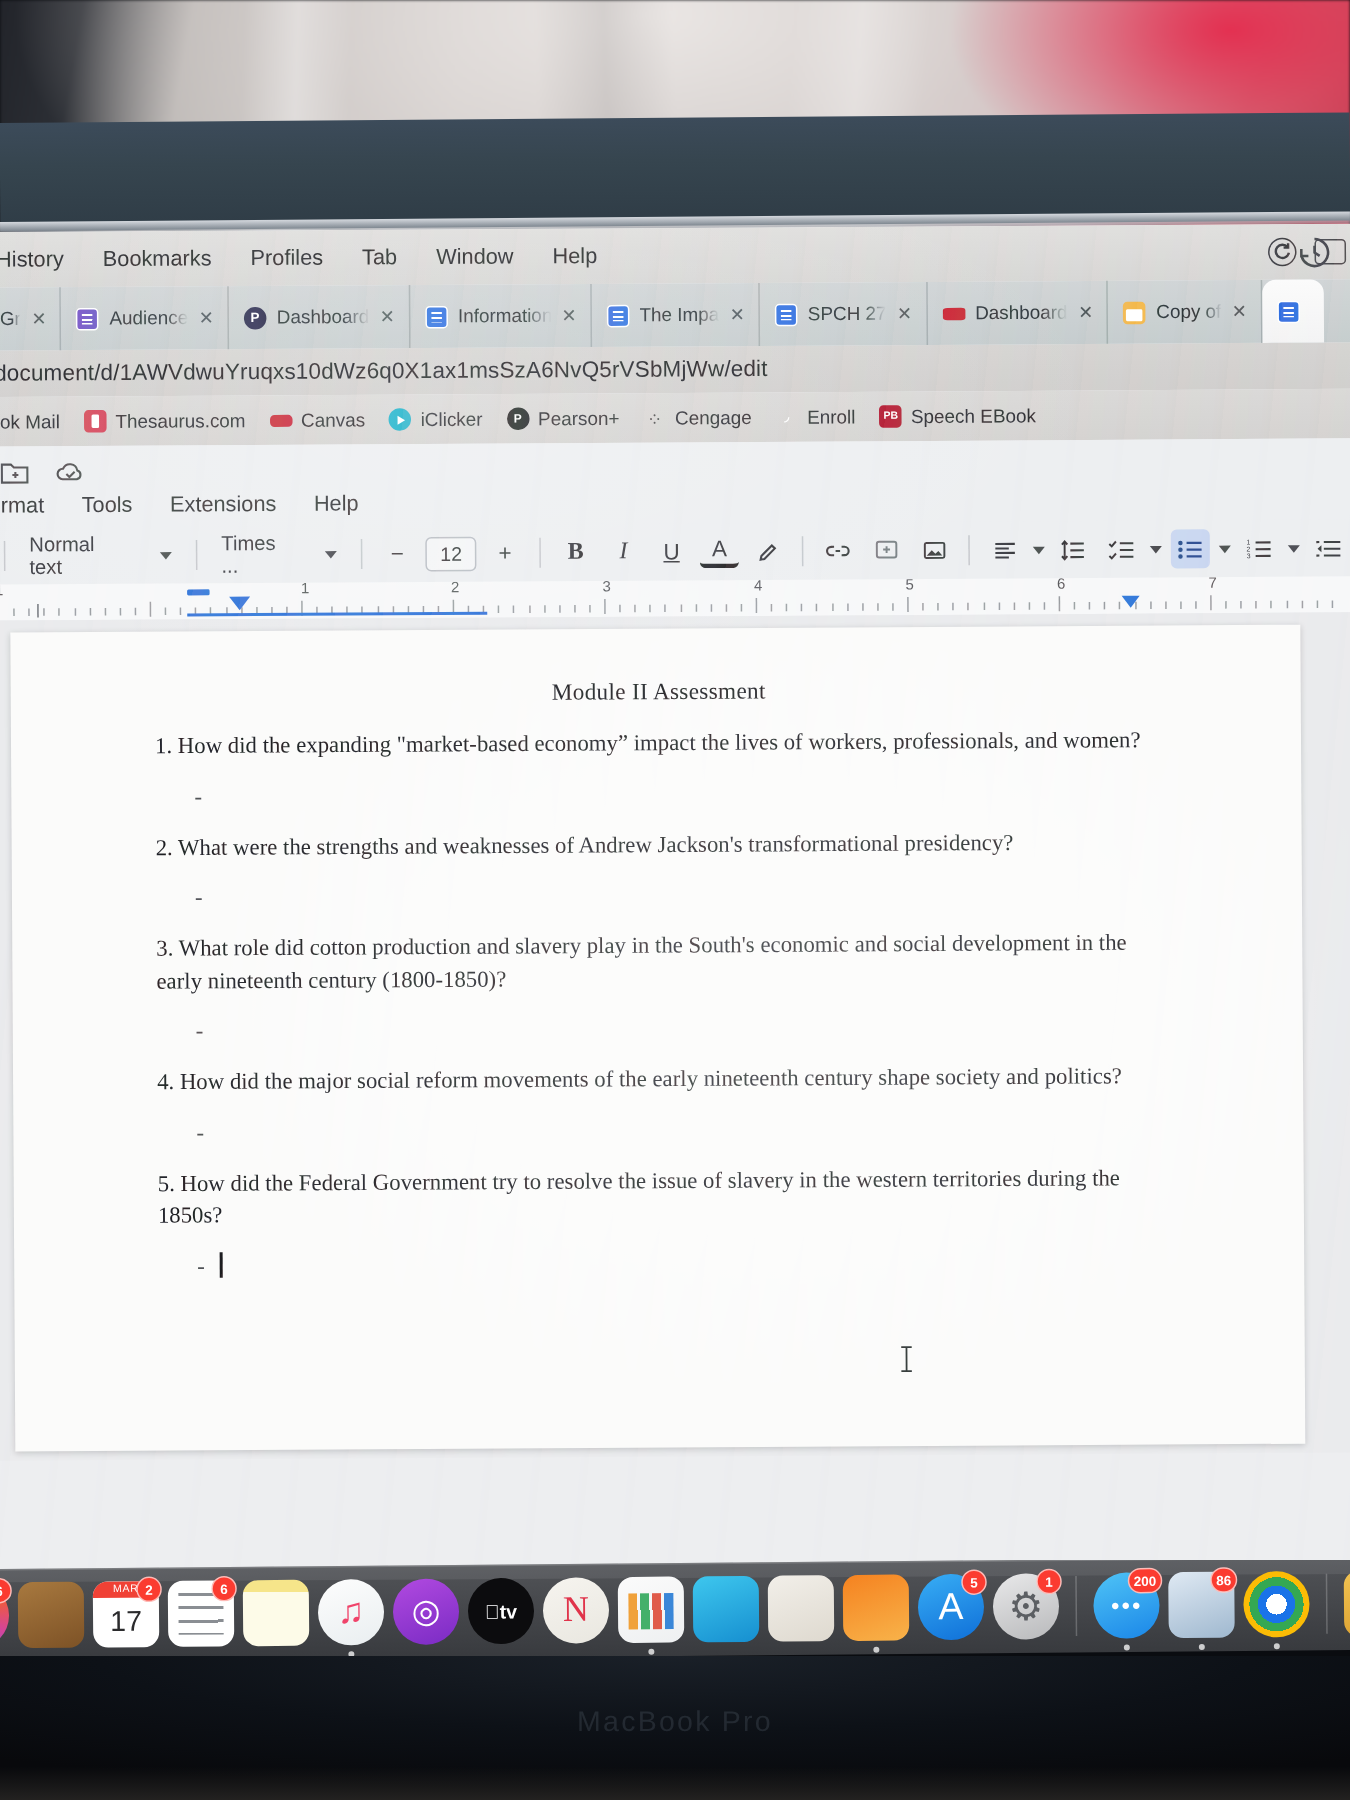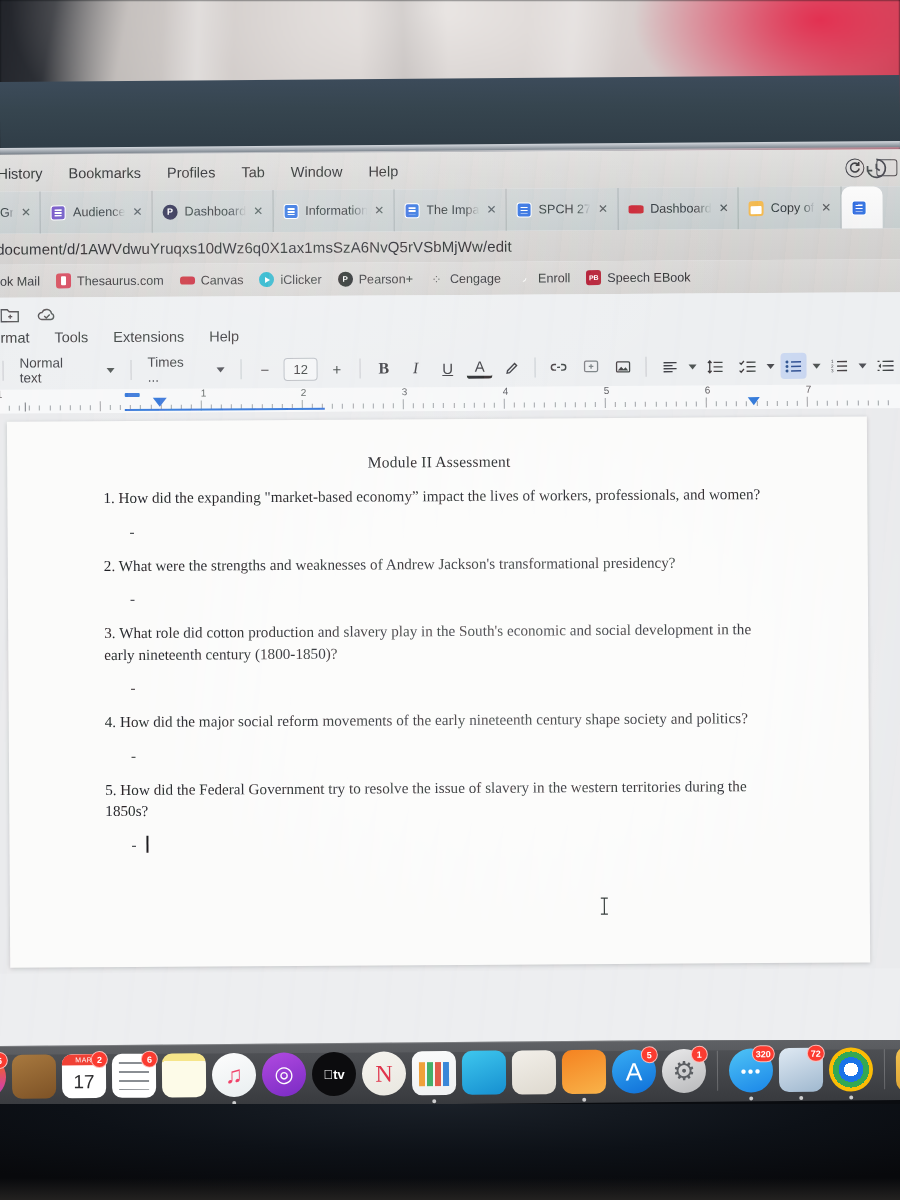--- a/index.html
+++ b/index.html
@@ -683,34 +683,35 @@
           <div class="dock-icon ri" style="background: linear-gradient(160deg, rgb(233, 233, 234), rgb(184, 185, 187));">
             <div style="position: absolute; inset: 0px; display: flex; align-items: center; justify-content: center; color: rgb(92, 95, 99); font-size: 26px;">⚙</div>
           </div>
           <div class="badge">1</div>
         </div>
         <div class="dock-sep"></div>
         <div class="dock-item">
           <div class="dock-icon ri" style="background: linear-gradient(160deg, rgb(79, 196, 246), rgb(26, 134, 232));">
             <div style="position: absolute; inset: 0px; display: flex; align-items: center; justify-content: center; color: rgb(255, 255, 255); font-size: 10px; letter-spacing: 1px;">●●●</div>
           </div>
-          <div class="badge">320</div>
+          <div class="badge">200</div>
           <div class="run-dot"></div>
         </div>
         <div class="dock-item">
           <div class="dock-icon" style="background: linear-gradient(160deg, rgb(223, 233, 243), rgb(159, 184, 207));"></div>
-          <div class="badge">72</div>
+          <div class="badge">86</div>
           <div class="run-dot"></div>
         </div>
         <div class="dock-item">
           <div class="dock-icon ri" style="background: radial-gradient(circle, rgb(255, 255, 255) 0px, rgb(255, 255, 255) 22%, rgb(26, 115, 232) 22%, rgb(26, 115, 232) 40%, rgb(52, 168, 83) 40%, rgb(52, 168, 83) 58%, rgb(251, 188, 5) 58%, rgb(251, 188, 5) 74%, rgb(234, 67, 53) 74%);"></div>
           <div class="run-dot"></div>
         </div>
         <div class="dock-sep"></div>
         <div class="dock-item">
           <div class="dock-icon" style="background: linear-gradient(160deg, rgb(242, 195, 82), rgb(216, 155, 42));"></div>
         </div>
       </div>
   </div>
 
   <div class="laptop-bottom"></div>
+  <div class="mbp-text">MacBook Pro</div>
   <div class="bottom-shadow"></div>
 </div>
 
 </body></html>

